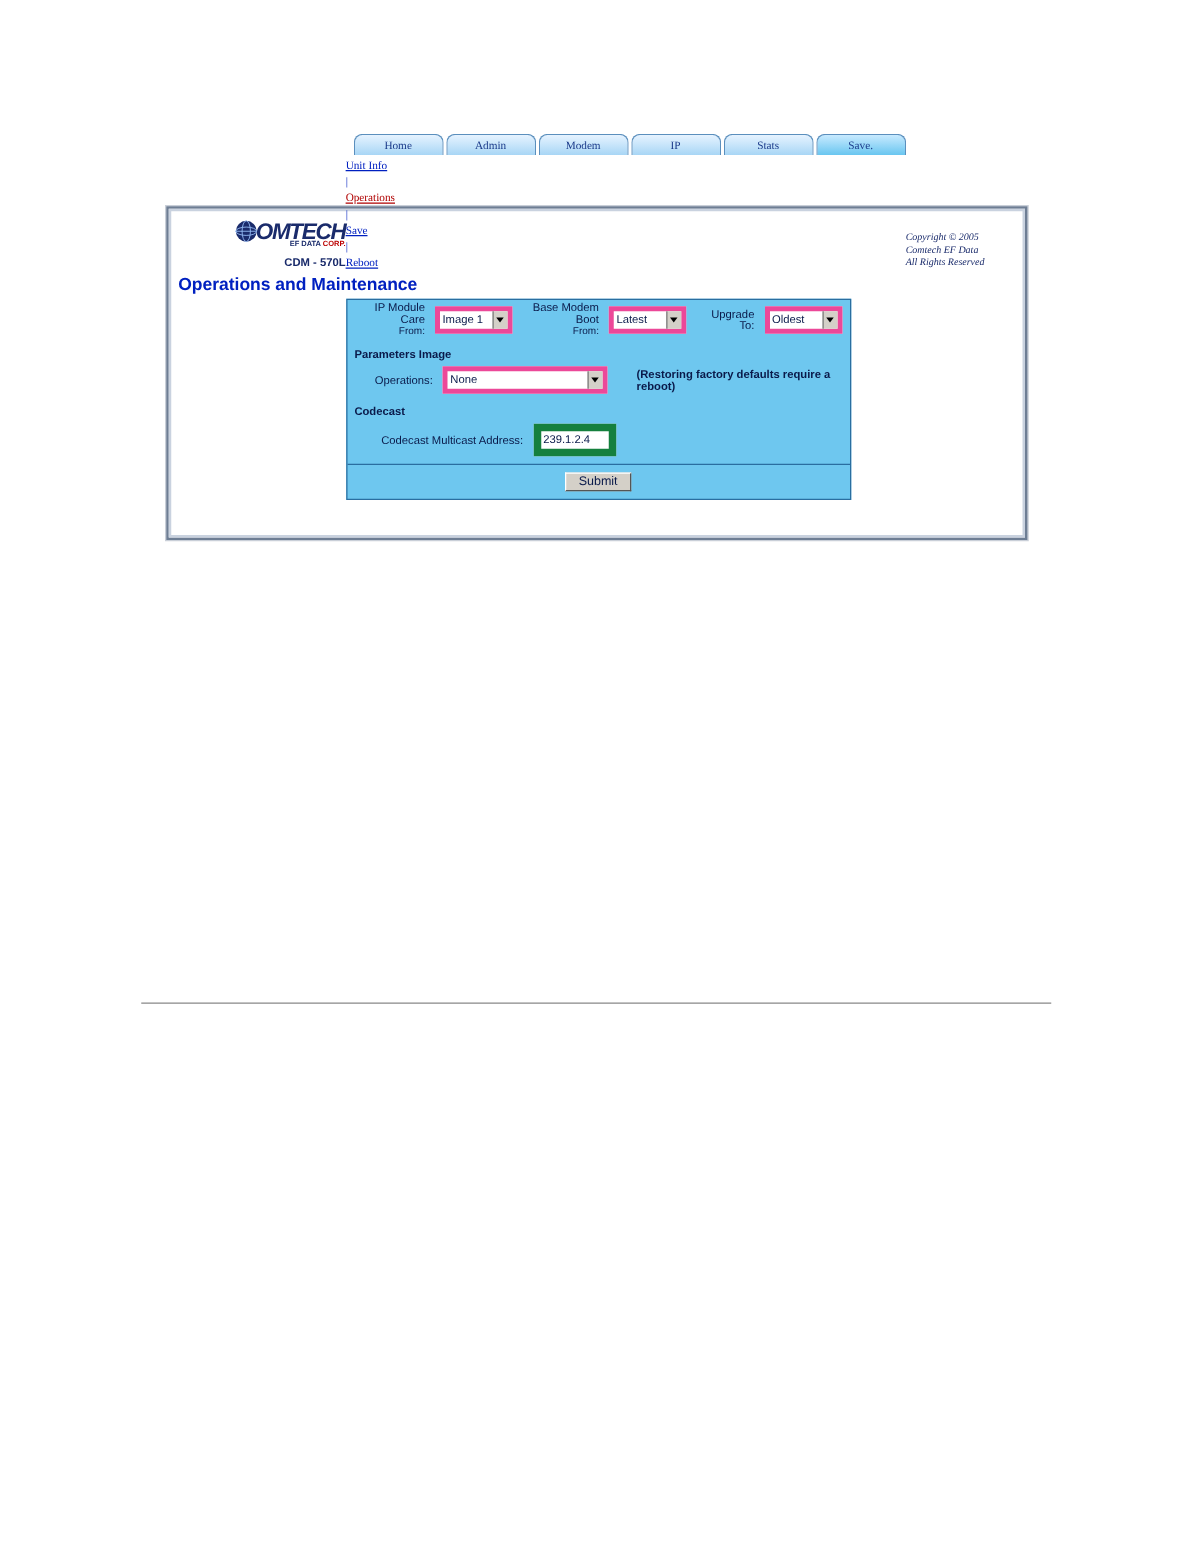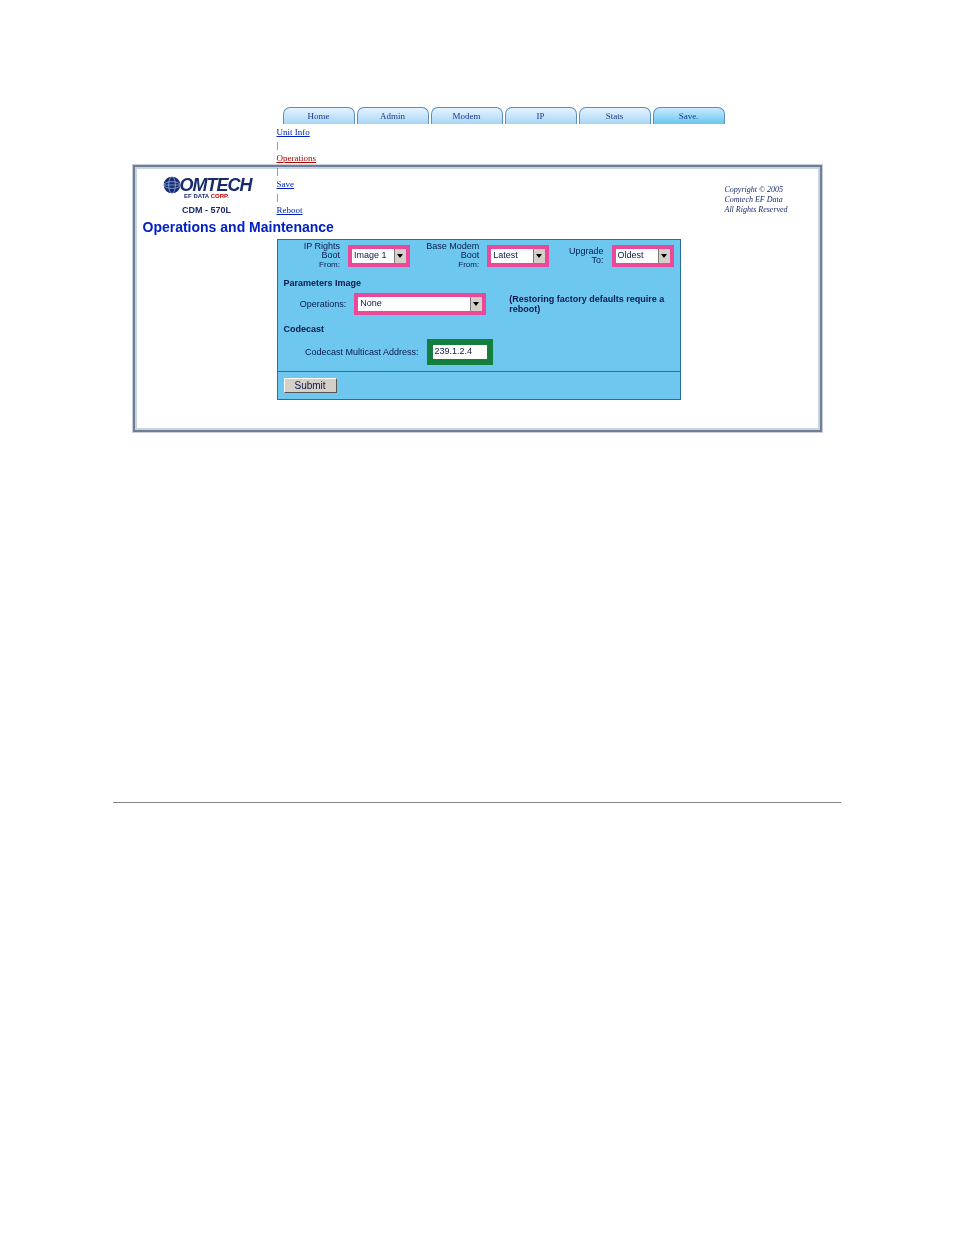--- a/index.html
+++ b/index.html
@@ -1,20 +1,20 @@
 <!DOCTYPE html>
 <html><head>
 <meta charset="utf-8">
 <style>
 html, body { margin:0; padding:0; background:#fff; font-family:"Times New Roman", serif; color:#000; }
 .page { width:954px; margin:0 auto; }
 .screenshot-outer { width:685px; margin:165px auto 0 auto; border:2px solid #6e7e94; background:#fff; box-shadow:0 0 0 1px #c9cfd8; }
 .screenshot-inner { border:2px solid #c9d2df; }
 .top-row { display:flex; align-items:flex-end; height:46px; }
-.logo-cell { flex:0 0 140px; display:flex; flex-direction:column; align-items:center; justify-content:flex-start; padding-top:3px; }
+.logo-cell { flex:0 0 140px; display:flex; flex-direction:column; align-items:flex-end; justify-content:flex-start; padding-top:3px; }
 .comtech-logo { font-family:Arial, sans-serif; font-weight:900; font-style:italic; font-size:18px; color:#1a2b6b; letter-spacing:-1px; line-height:14px; display:flex; align-items:center; }
 .comtech-logo svg { width:20px; height:20px; margin-right:-2px; }
 .logo-sub { font-family:Arial,sans-serif; font-size:6px; color:#1a2b6b; font-weight:700; margin-top:-2px; }
 .logo-sub .red { color:#b00; }
 .model { font-family:Arial,sans-serif; font-size:9px; color:#1a2b6b; font-weight:700; margin-top:6px; }
 .nav-cell { flex:1 1 auto; display:flex; flex-direction:column; }
 .tabs { display:flex; gap:2px; padding-left:6px; padding-top:4px; }
 .tab { flex:0 0 70px; height:16px; background:linear-gradient(#e6f3ff,#a8d6f5); border:1px solid #5b8fbd; border-bottom:none; border-radius:7px 7px 0 0; font-family:"Comic Sans MS",cursive; font-size:9px; color:#1a3a8a; text-align:center; line-height:16px; cursor:pointer; }
 .tab.active { background:linear-gradient(#c8eaff,#69c6f0); }
 .subnav { display:flex; justify-content:flex-end; gap:3px; padding:3px 8px 0 0; font-family:"Times New Roman",serif; font-size:9px;flex-direction:column; }
@@ -27,21 +27,21 @@
 .section-head { font-weight:700; padding:3px 6px; }
 .section-row { display:flex; align-items:center; padding:2px 6px 6px 6px; gap:8px; }
 .section-row.one { padding-bottom:6px; }
 .lbl-right { text-align:right; line-height:9px; }
 .lbl-right .sub { font-size:8px; display:block; }
 .select { background:#fff; border:4px solid #ec4899; font-size:9px; padding:0 12px 0 2px; height:14px; line-height:12px; position:relative; min-width:40px; display:inline-block; }
 .select::after { content:""; position:absolute; right:0; top:0; bottom:0; width:11px; background:#d4d0c8; border-left:1px solid #7a7a7a; }
 .select::before { content:""; position:absolute; right:3px; top:5px; border-left:3px solid transparent; border-right:3px solid transparent; border-top:4px solid #000; z-index:2; }
 .text-input { background:#fff; border:6px solid #15803d; font-size:9px; padding:0 2px; height:14px; line-height:12px; display:inline-block; min-width:50px; }
 .ital-note { font-weight:700; font-style:normal; }
-.submit-row { border-top:1px solid #2a6ea0; padding:6px; }
+.submit-row { border-top:1px solid #2a6ea0; padding:6px; text-align:center; }
 .submit-btn { display:inline-block; background:#d4d0c8; border:1px solid #555; border-top-color:#fff; border-left-color:#fff; font-family:Arial,sans-serif; font-size:10px; padding:1px 10px; cursor:pointer; }
 .below-shot { padding:18px 0 0 0; }
 .fig-caption { text-align:center; font-family:Arial,sans-serif; font-size:11px; font-weight:700; color:#fff; margin:8px 0 18px 0; }
 .body-text { padding:0 113px; font-family:"Times New Roman",serif; font-size:12px; color:#fff; }
 .h3 { font-family:Arial,sans-serif; font-size:12px; font-weight:700; color:#fff; margin:22px 0 12px 0; }
 .h4 { font-family:Arial,sans-serif; font-size:11px; font-weight:700; font-style:italic; color:#fff; margin:16px 0 6px 0; }
 ul.bul { list-style:disc; margin:0 0 0 54px; padding:0; }
 ul.bul li { margin:9px 0; }
 ul.bul li b { font-weight:700; }
 .footer-rule { border-top:1px solid #888; margin:40px 113px 0 113px; }
@@ -90,21 +90,21 @@
         <div>Copyright © 2005</div>
         <div>Comtech EF Data</div>
         <div>All Rights Reserved</div>
       </div>
     </div>
     <div class="page-title">Operations and Maintenance</div>
 
     <div class="blue-panel">
       <div class="section-row one">
         <div class="lbl-right" style="width:72px">
-          <span>IP Rights Boot</span><span class="sub">From:</span>
+          <span>IP Module Care</span><span class="sub">From:</span>
         </div>
         <div class="select">Image 1</div>
         <div class="lbl-right" style="width:78px">
           <span>Base Modem Boot</span><span class="sub">From:</span>
         </div>
         <div class="select">Latest</div>
         <div style="flex:1"></div>
         <div class="lbl-right">Upgrade To:</div>
         <div class="select">Oldest</div>
       </div>

